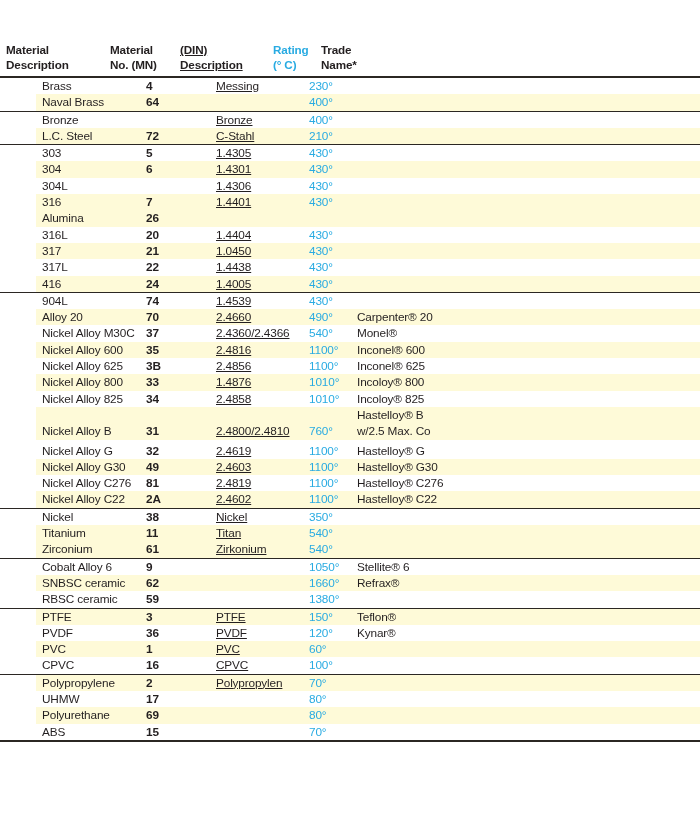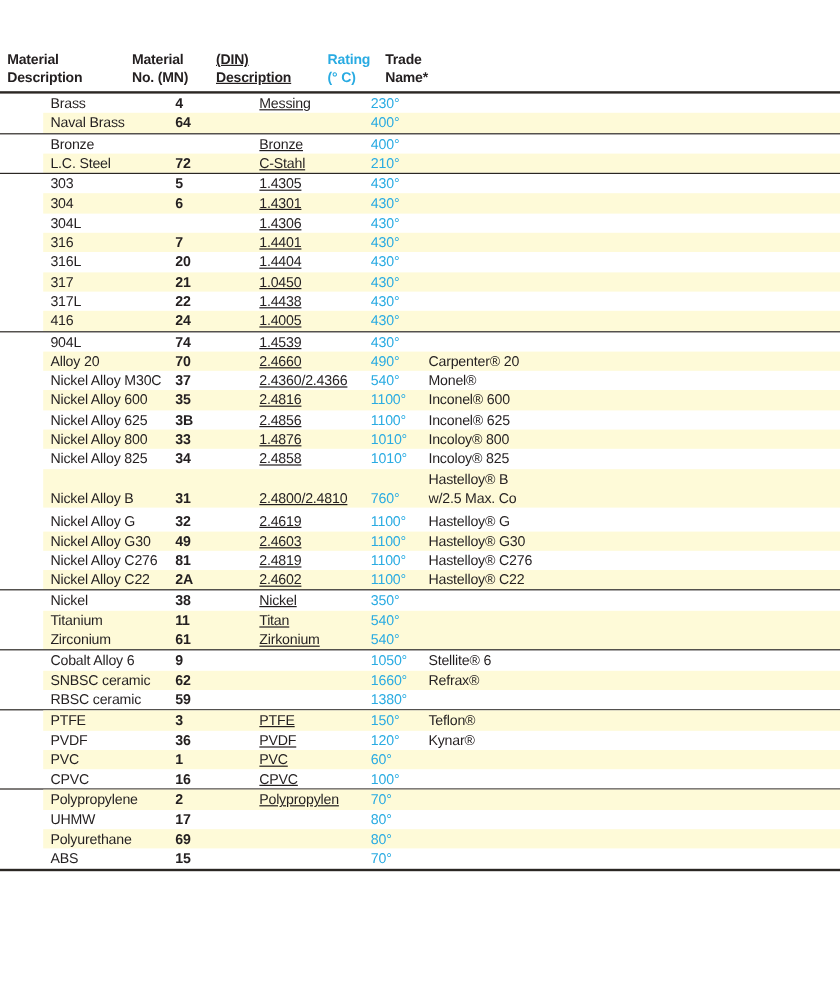--- a/index.html
+++ b/index.html
@@ -171,20 +171,27 @@
         <div class="cell c-rating blue">430°</div>
         <div class="cell c-trade"></div>
       </div>
       <div class="trow band">
         <div class="cell c-desc">316</div>
         <div class="cell c-mn">7</div>
         <div class="cell c-din">1.4401</div>
         <div class="cell c-rating blue">430°</div>
         <div class="cell c-trade"></div>
       </div>
+      <div class="trow band">
+        <div class="cell c-desc">Alumina</div>
+        <div class="cell c-mn">26</div>
+        <div class="cell c-din"></div>
+        <div class="cell c-rating blue"></div>
+        <div class="cell c-trade"></div>
+      </div>
       <div class="trow">
         <div class="cell c-desc">316L</div>
         <div class="cell c-mn">20</div>
         <div class="cell c-din">1.4404</div>
         <div class="cell c-rating blue">430°</div>
         <div class="cell c-trade"></div>
       </div>
       <div class="trow band">
         <div class="cell c-desc">317</div>
         <div class="cell c-mn">21</div>

